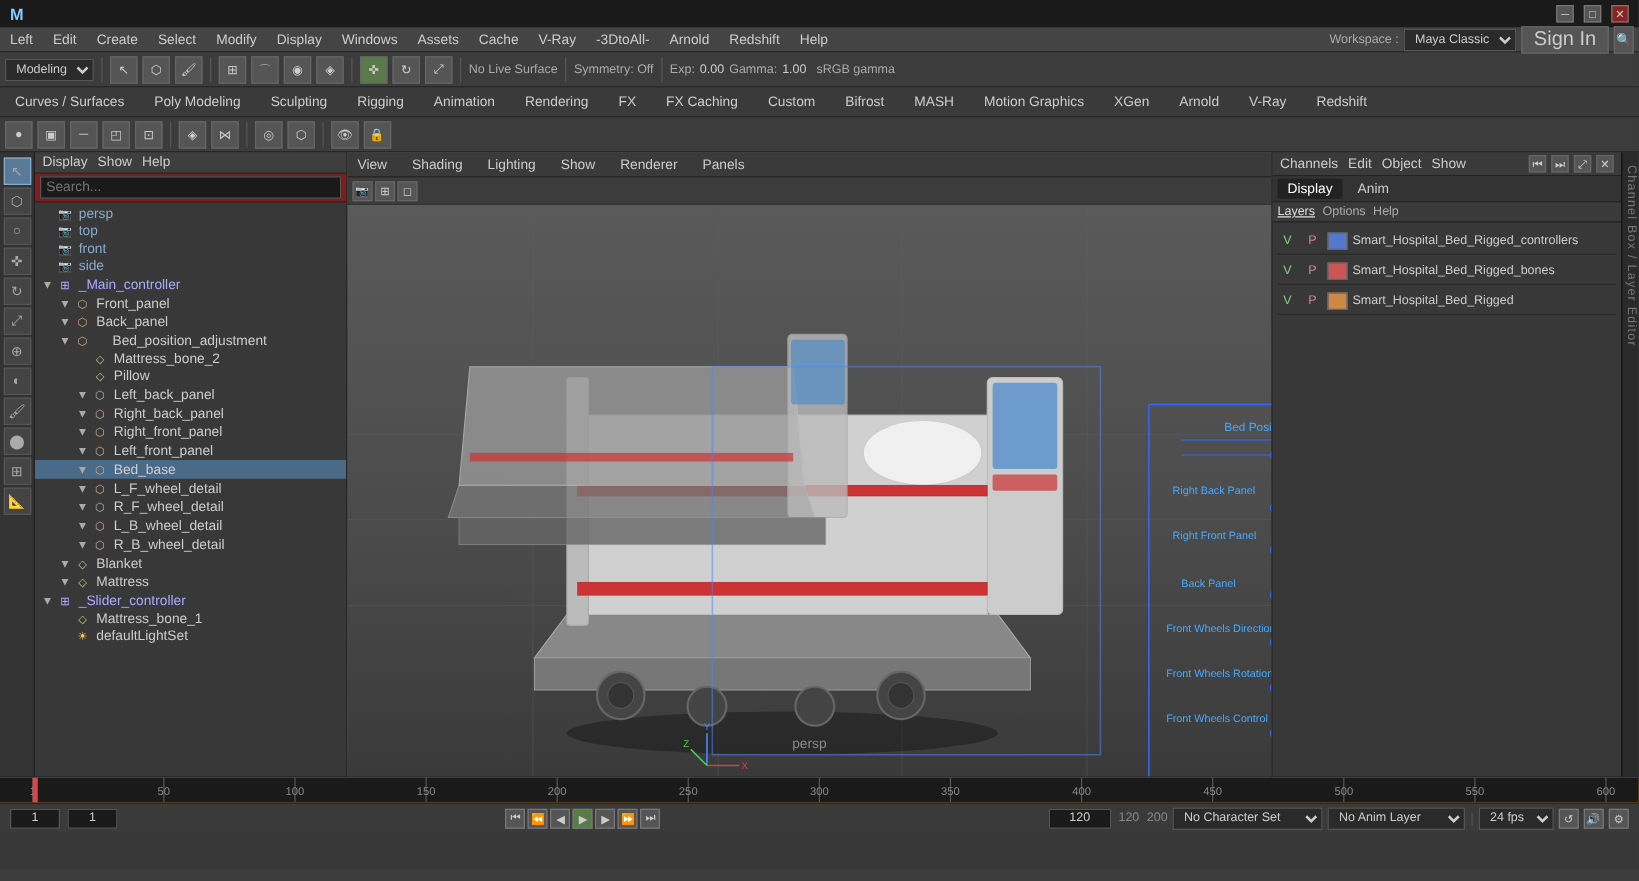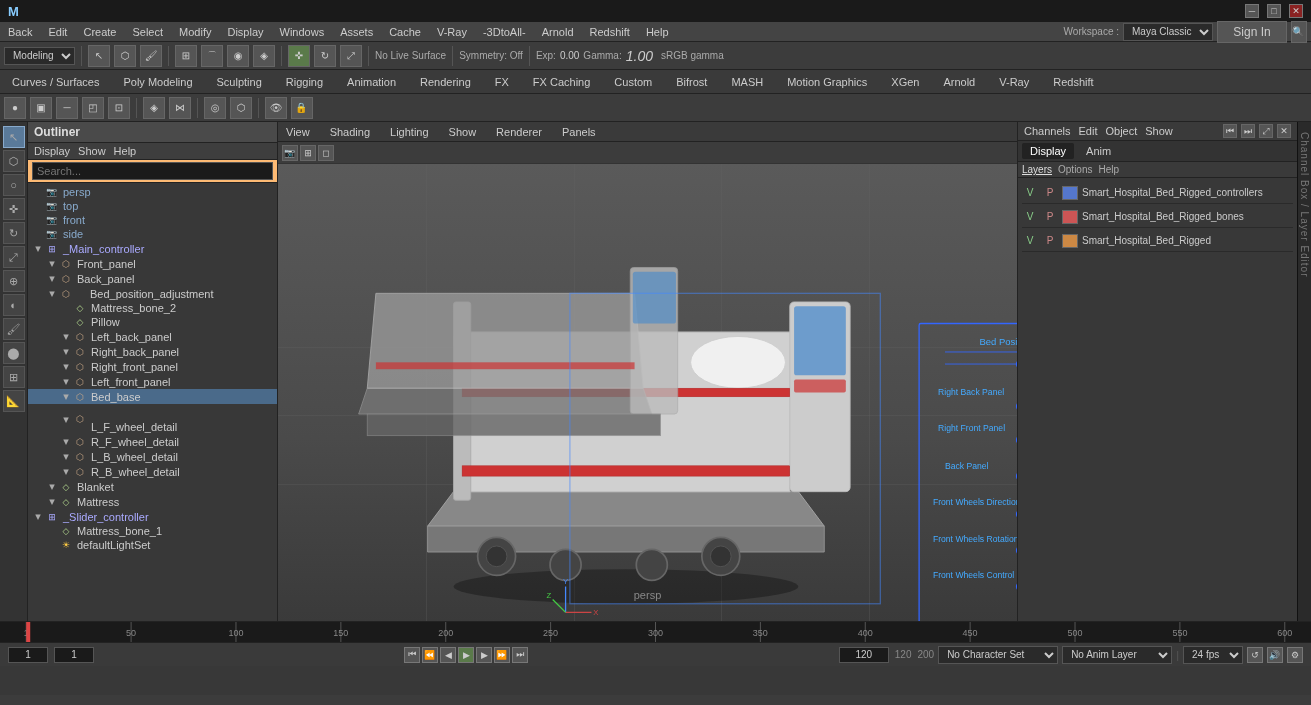--- a/index.html
+++ b/index.html
@@ -112,21 +112,21 @@
     }
     #outliner-menu {
       display: flex;
       gap: 8px;
       padding: 2px 6px;
       background: #3e3e3e;
       border-bottom: 1px solid #222;
     }
     #outliner-search {
       padding: 2px 4px;
-      background: #fdba74;
+      background: #7f1d1d;
       border-bottom: 1px solid #222;
     }
     #outliner-search input {
       width: 100%;
       background: #1a1a1a;
       border: 1px solid #555;
       color: #ccc;
       font-size: 11px;
       padding: 2px 4px;
       outline: none;
@@ -412,41 +412,41 @@
   </div>
   <div id="title-bar-right">
     <div class="win-btn">─</div>
     <div class="win-btn">□</div>
     <div class="win-btn" style="background:#8a2222;">✕</div>
   </div>
 </div>
 
 <div id="menu-bar">
   <div id="menu-items" style="display:flex;gap:8px;flex:1;">
-  <div class="menu-item">Back</div>
+  <div class="menu-item">Left</div>
       <div class="menu-item">Edit</div>
       <div class="menu-item">Create</div>
       <div class="menu-item">Select</div>
       <div class="menu-item">Modify</div>
       <div class="menu-item">Display</div>
       <div class="menu-item">Windows</div>
       <div class="menu-item">Assets</div>
       <div class="menu-item">Cache</div>
       <div class="menu-item">V-Ray</div>
       <div class="menu-item">-3DtoAll-</div>
       <div class="menu-item">Arnold</div>
       <div class="menu-item">Redshift</div>
       <div class="menu-item">Help</div>
     </div>
   <div style="display:flex;align-items:center;gap:4px;margin-left:auto;">
     <span style="color:#aaa;font-size:10px;">Workspace :</span>
     <select class="toolbar-dropdown">
       <option>Maya Classic</option>
     </select>
-    <div class="toolbar-btn" style="width:70px;font-size:12px;">Sign In</div>
+    <div class="toolbar-btn" style="width:70px;font-size:16px;">Sign In</div>
     <div class="toolbar-btn" style="width:16px;">🔍</div>
   </div>
 </div>
 
 <div id="toolbar1">
   <select class="toolbar-dropdown">
     <option>Modeling</option>
   </select>
   <div class="toolbar-separator"></div>
   <div class="toolbar-btn">↖</div>
@@ -462,21 +462,21 @@
   <div class="toolbar-btn">↻</div>
   <div class="toolbar-btn">⤢</div>
   <div class="toolbar-separator"></div>
   <span style="color:#aaa;font-size:10px;">No Live Surface</span>
   <div class="toolbar-separator"></div>
   <span style="color:#aaa;font-size:10px;">Symmetry: Off</span>
   <div class="toolbar-separator"></div>
   <span style="color:#aaa;font-size:10px;">Exp:</span>
   <span style="color:#ccc;font-size:10px;">0.00</span>
   <span style="color:#aaa;font-size:10px;">Gamma:</span>
-  <span style="color:#ccc;font-size:14px;font-style:italic;">1.00</span>
+  <span style="color:#ccc;font-size:10px;">1.00</span>
   <span style="color:#aaa;font-size:10px;margin-left:4px;">sRGB gamma</span>
 </div>
 
 <div id="tabs-bar">
 <div class="tab-item">Curves / Surfaces</div>
     <div class="tab-item">Poly Modeling</div>
     <div class="tab-item">Sculpting</div>
     <div class="tab-item">Rigging</div>
     <div class="tab-item">Animation</div>
     <div class="tab-item">Rendering</div>
@@ -520,21 +520,20 @@
     <div class="side-icon">⤢</div>
     <div class="side-icon">⊕</div>
     <div class="side-icon">◐</div>
     <div class="side-icon">🖌</div>
     <div class="side-icon">⬤</div>
     <div class="side-icon">⊞</div>
     <div class="side-icon">📐</div>
   </div>
 
   <div id="outliner">
-    <div id="outliner-header">Outliner</div>
     <div id="outliner-menu">
     <span style="cursor: pointer; color: rgb(204, 204, 204); font-size: 11px;">Display</span>
         <span style="cursor: pointer; color: rgb(204, 204, 204); font-size: 11px;">Show</span>
         <span style="cursor: pointer; color: rgb(204, 204, 204); font-size: 11px;">Help</span>
       </div>
     <div id="outliner-search">
       <input type="text" placeholder="Search..." style="">
     </div>
     <div id="outliner-tree">
     <div class="tree-item">
@@ -624,21 +623,21 @@
         <div class="tree-item selected">
           <span style="display: inline-block; width: 32px;"></span>
           <span class="tree-arrow">▾</span>
           <span class="tree-icon" style="color: rgb(204, 170, 136);">⬡</span>
           <span style="color: rgb(204, 204, 204); margin-left: 3px;">Bed_base</span>
         </div>
         <div class="tree-item">
           <span style="display: inline-block; width: 32px;"></span>
           <span class="tree-arrow">▾</span>
           <span class="tree-icon" style="color: rgb(204, 170, 136);">⬡</span>
-          <span style="color: rgb(204, 204, 204); margin-left: 3px; margin-top: 16px;">L_F_wheel_detail</span>
+          <span style="color: rgb(204, 204, 204); margin-left: 3px;">L_F_wheel_detail</span>
         </div>
         <div class="tree-item">
           <span style="display: inline-block; width: 32px;"></span>
           <span class="tree-arrow">▾</span>
           <span class="tree-icon" style="color: rgb(204, 170, 136);">⬡</span>
           <span style="color: rgb(204, 204, 204); margin-left: 3px;">R_F_wheel_detail</span>
         </div>
         <div class="tree-item">
           <span style="display: inline-block; width: 32px;"></span>
           <span class="tree-arrow">▾</span>

